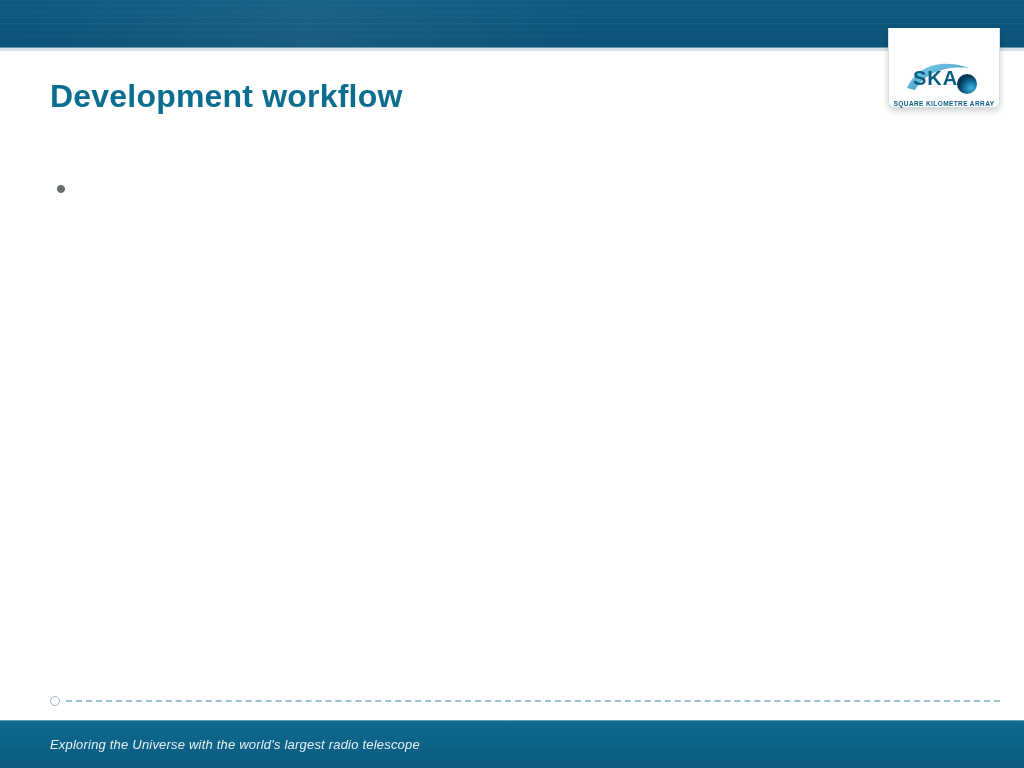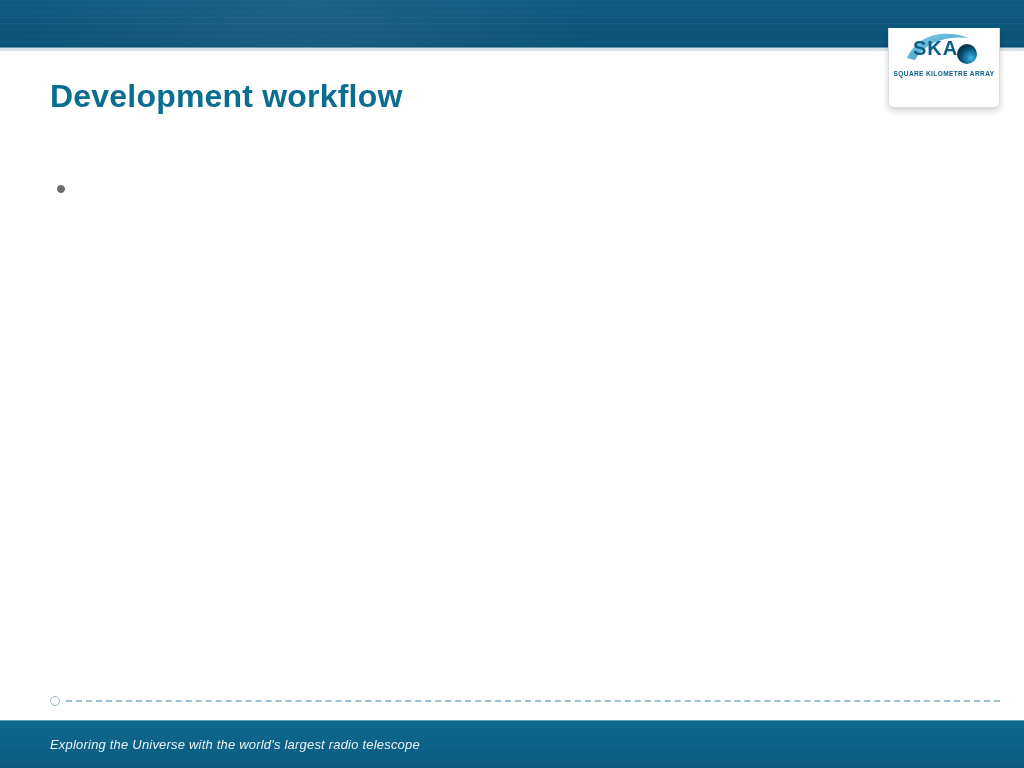--- a/index.html
+++ b/index.html
@@ -49,21 +49,21 @@
       top: 28px;
       right: 24px;
       width: 112px;
       height: 80px;
       background: #ffffff;
       border: 1px solid #d8dfe3;
       border-top: none;
       border-radius: 0 0 6px 6px;
       box-shadow: 0 3px 6px rgba(0,0,0,0.18);
       display: flex;
-      align-items: flex-start;
+      align-items: flex-end;
       justify-content: center;
     }
     .logo-inner {
       display: flex;
       flex-direction: column;
       align-items: center;
       gap: 2px;
     }
     .logo-mark {
       position: relative;

